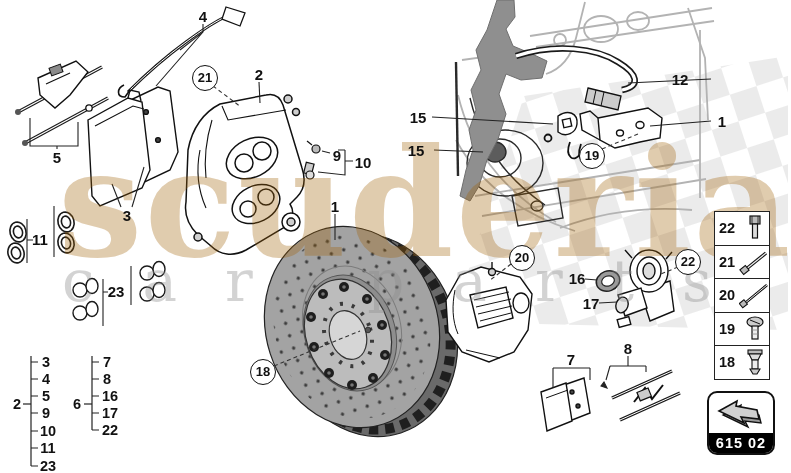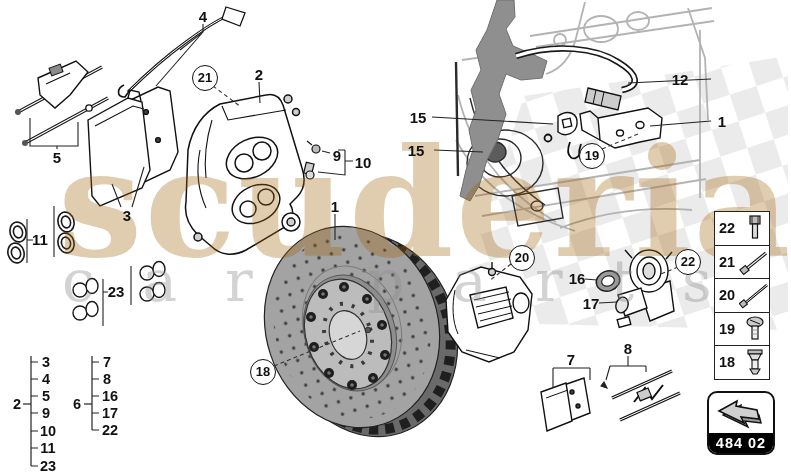--- a/index.html
+++ b/index.html
@@ -411,16 +411,16 @@
   </div>
 </div>
 
 <div id="badge">
   <div class="arr">
     <svg width="52" height="32" viewBox="0 0 52 32">
       <polygon points="8,18 26,8 25,13 44,18 46,26 30,24 33,30" fill="#9a9a9a" stroke="#111" stroke-width="1.4"></polygon>
       <polygon points="4,14 22,4 21,9 42,13 44,22 26,20 29,26" fill="#d0d0d0" stroke="#111" stroke-width="1.6"></polygon>
     </svg>
   </div>
-  <div class="code">484 02</div>
+  <div class="code">615 02</div>
 </div>
 
 </div>
 
 </body></html>

